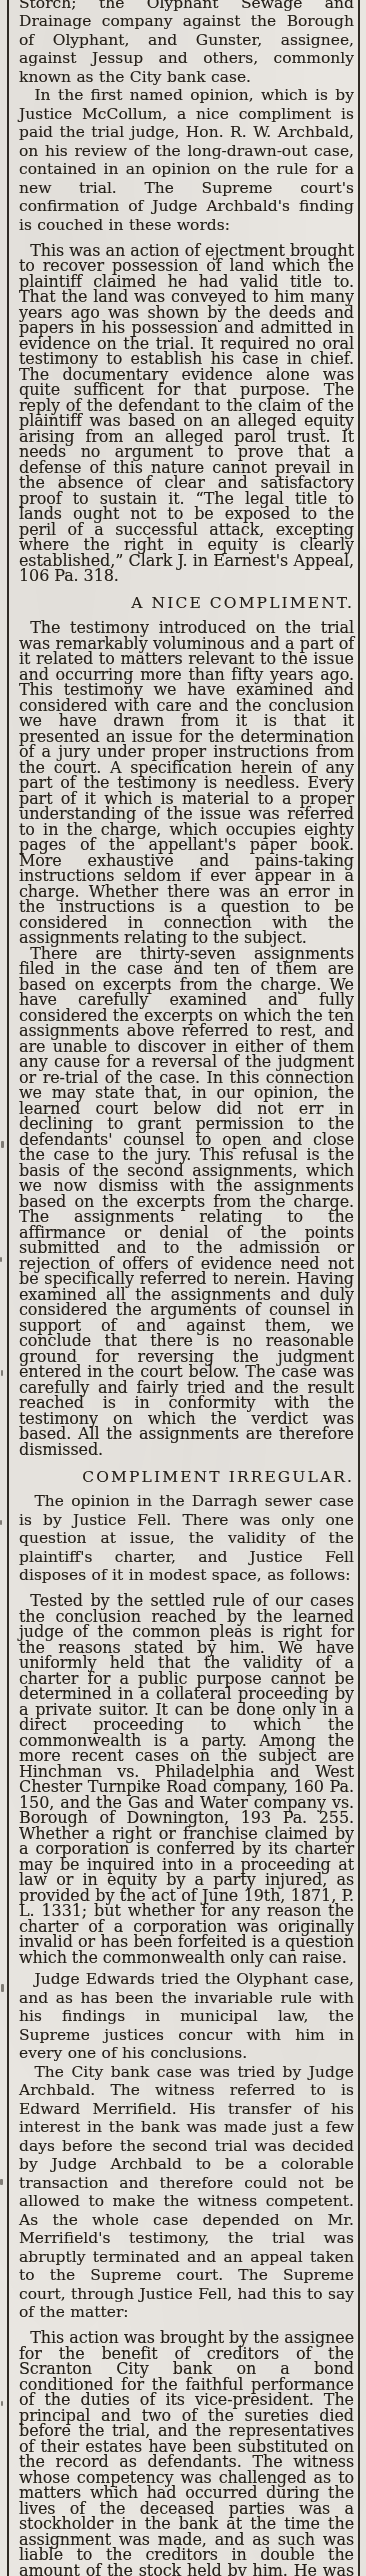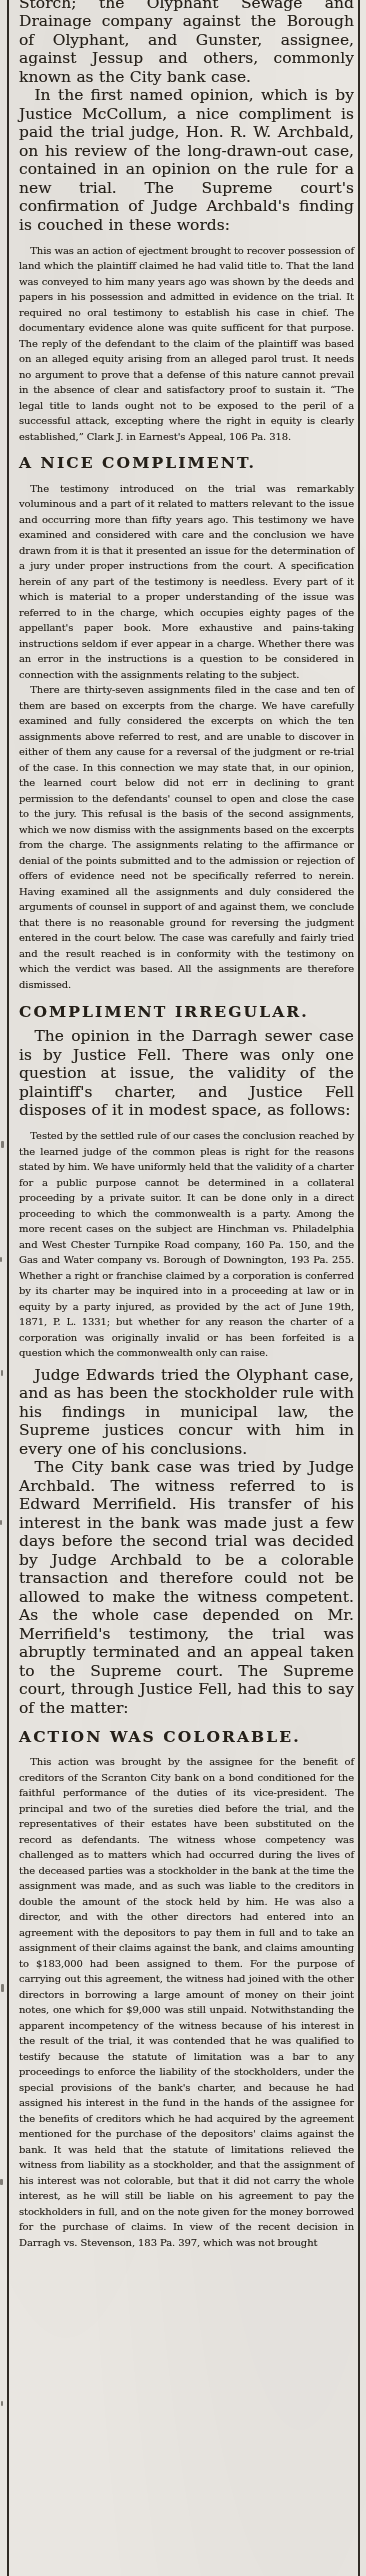--- a/index.html
+++ b/index.html
@@ -30,28 +30,28 @@
   .column > :first-child{margin-top:-6.2px;}
   p{margin:0;}
   .body-para{
     font-size:15.5px;line-height:18.5px;
     text-indent:15.5px;
     word-spacing:0.5px;
   }
   .no-indent{text-indent:0;}
   .quote{margin:8.2px 0 5.2px;}
   .quote p{
-    font-size:10px;line-height:15.5px;
+    font-size:16px;line-height:15.5px;
     text-indent:11.3px;
     letter-spacing:-0.1px;
   }
   .heading{
     font-size:15.5px;line-height:18.5px;
-    font-weight:bold;
-    text-align:left;text-indent:0;
+    font-weight:normal;
+    text-align:right;text-indent:0;
     letter-spacing:2.1px;
     margin:10.3px 0 6.2px;
   }
   
   .artifact{position:absolute;background:#2a241c;opacity:.55;border-radius:1px;}
   .a1{left:1px;top:1141px;width:2.6px;height:7.2px;}
   .a2{left:0;top:1257px;width:2.1px;height:5.2px;}
   .a3{left:0.5px;top:1370px;width:2.6px;height:6.2px;}
   .a4{left:0;top:1520px;width:2.1px;height:4.6px;}
   .a5{left:1px;top:1984px;width:2.6px;height:8.2px;}
@@ -92,25 +92,24 @@
     </div>
 
     <h2 class="heading">COMPLIMENT IRREGULAR.</h2>
 
     <p class="body-para">The opinion in the Darragh sewer case is by Justice Fell. There was only one question at issue, the validity of the plaintiff's charter, and Justice Fell disposes of it in modest space, as follows:</p>
 
     <div class="quote">
       <p>Tested by the settled rule of our cases the conclusion reached by the learned judge of the common pleas is right for the reasons stated by him. We have uniformly held that the validity of a charter for a public purpose cannot be determined in a collateral proceeding by a private suitor. It can be done only in a direct proceeding to which the commonwealth is a party. Among the more recent cases on the subject are Hinchman vs. Philadelphia and West Chester Turnpike Road company, 160 Pa. 150, and the Gas and Water company vs. Borough of Downington, 193 Pa. 255. Whether a right or franchise claimed by a corporation is conferred by its charter may be inquired into in a proceeding at law or in equity by a party injured, as provided by the act of June 19th, 1871, P. L. 1331; but whether for any reason the charter of a corporation was originally invalid or has been forfeited is a question which the commonwealth only can raise.</p>
     </div>
 
-    <p class="body-para">Judge Edwards tried the Olyphant case, and as has been the stockholder rule with his findings in municipal law, the Supreme justices concur with him in every one of his conclusions.</p>
+    <p class="body-para">Judge Edwards tried the Olyphant case, and as has been the invariable rule with his findings in municipal law, the Supreme justices concur with him in every one of his conclusions.</p>
 
     <p class="body-para">The City bank case was tried by Judge Archbald. The witness referred to is Edward Merrifield. His transfer of his interest in the bank was made just a few days before the second trial was decided by Judge Archbald to be a colorable transaction and therefore could not be allowed to make the witness competent. As the whole case depended on Mr. Merrifield's testimony, the trial was abruptly terminated and an appeal taken to the Supreme court. The Supreme court, through Justice Fell, had this to say of the matter:</p>
 
-    <h2 class="heading">ACTION WAS COLORABLE.</h2>
 
     <div class="quote">
       <p>This action was brought by the assignee for the benefit of creditors of the Scranton City bank on a bond conditioned for the faithful performance of the duties of its vice-president. The principal and two of the sureties died before the trial, and the representatives of their estates have been substituted on the record as defendants. The witness whose competency was challenged as to matters which had occurred during the lives of the deceased parties was a stockholder in the bank at the time the assignment was made, and as such was liable to the creditors in double the amount of the stock held by him. He was also a director, and with the other directors had entered into an agreement with the depositors to pay them in full and to take an assignment of their claims against the bank, and claims amounting to $183,000 had been assigned to them. For the purpose of carrying out this agreement, the witness had joined with the other directors in borrowing a large amount of money on their joint notes, one which for $9,000 was still unpaid. Notwithstanding the apparent incompetency of the witness because of his interest in the result of the trial, it was contended that he was qualified to testify because the statute of limitation was a bar to any proceedings to enforce the liability of the stockholders, under the special provisions of the bank's charter, and because he had assigned his interest in the fund in the hands of the assignee for the benefits of creditors which he had acquired by the agreement mentioned for the purchase of the depositors' claims against the bank. It was held that the statute of limitations relieved the witness from liability as a stockholder, and that the assignment of his interest was not colorable, but that it did not carry the whole interest, as he will still be liable on his agreement to pay the stockholders in full, and on the note given for the money borrowed for the purchase of claims. In view of the recent decision in Darragh vs. Stevenson, 183 Pa. 397, which was not brought</p>
     </div>
 
   </div>
 </div>
 
 
 </body></html>

